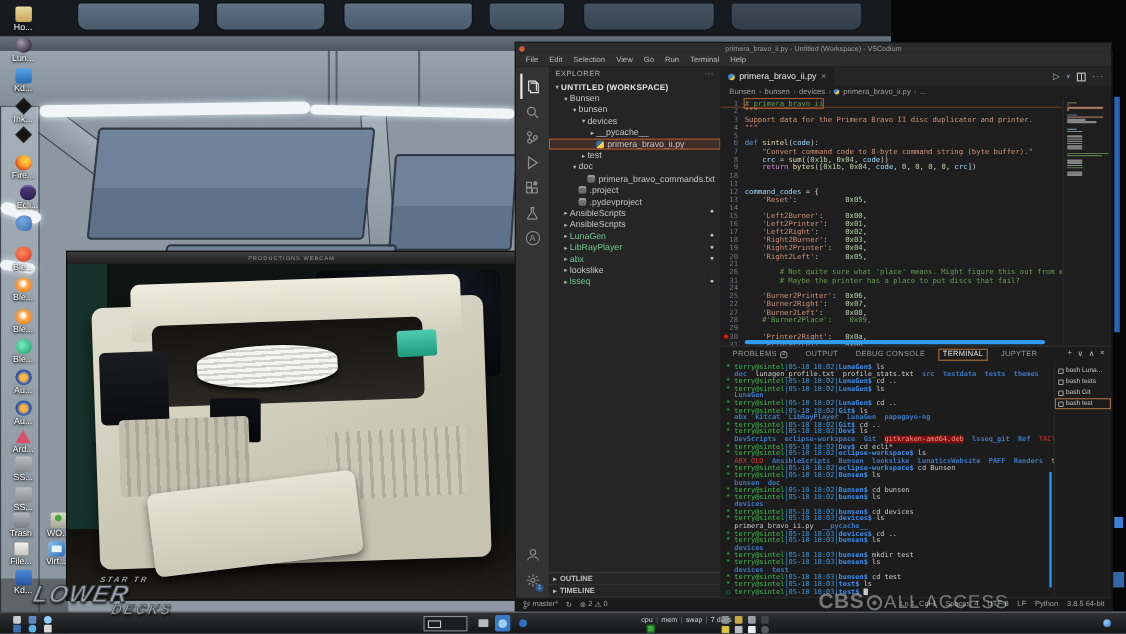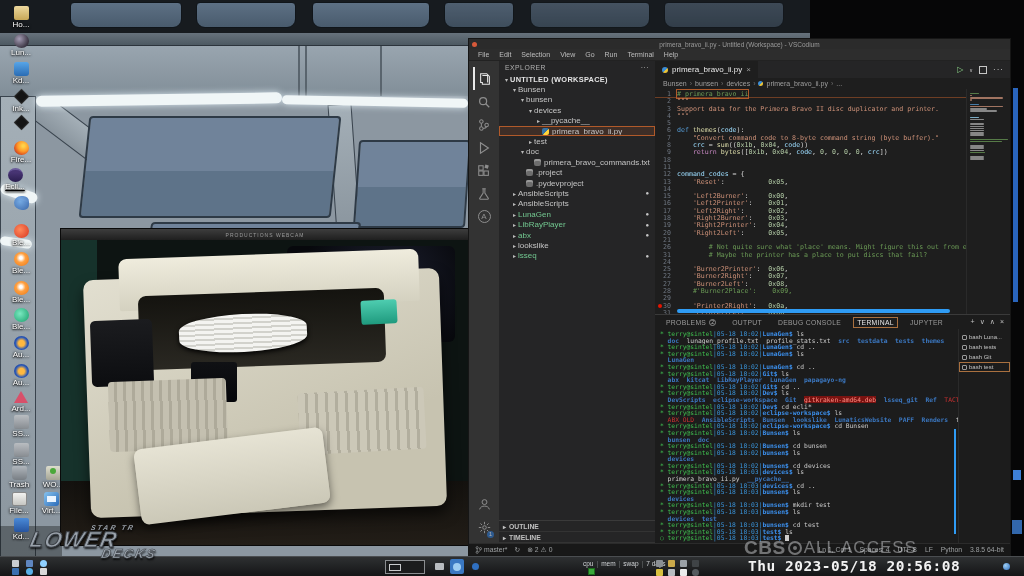--- a/index.html
+++ b/index.html
@@ -235,21 +235,21 @@
         <div class="ilabel">Ink...</div>
       </div>
       <div class="dicon" style="left: 6px; top: 115px;">
         <div class="ig g-inkscape2"></div>
         <div class="ilabel"></div>
       </div>
       <div class="dicon" style="left: 6px; top: 141px;">
         <div class="ig g-firefox"></div>
         <div class="ilabel">Fire...</div>
       </div>
-      <div class="dicon" style="left: 0; top: 168px; text-decoration: underline;">
+      <div class="dicon" style="left: 10px; top: 168px;">
         <div class="ig g-eclipse"></div>
         <div class="ilabel">Ecli...</div>
       </div>
       <div class="dicon" style="left: 6px; top: 196px;">
         <div class="ig g-bird"></div>
         <div class="ilabel"></div>
       </div>
       <div class="dicon" style="left: 6px; top: 224px;">
         <div class="ig g-blender-red"></div>
         <div class="ilabel">Ble...</div>
@@ -529,21 +529,21 @@
             <span class="bsep">›</span>
             <span>...</span>
           </div>
         <div class="vs-code">
           <div class="code-lines" id="code-lines">
               <div class="cl boxed"><span class="gut">1</span><span class="ct"><span class="cm"># primera_bravo_ii</span></span></div>
               <div class="cl"><span class="gut">2</span><span class="ct"><span class="st">"""</span></span></div>
               <div class="cl"><span class="gut">3</span><span class="ct"><span class="st">Support data for the Primera Bravo II disc duplicator and printer.</span></span></div>
               <div class="cl"><span class="gut">4</span><span class="ct"><span class="st">"""</span></span></div>
               <div class="cl"><span class="gut">5</span><span class="ct"></span></div>
-              <div class="cl"><span class="gut">6</span><span class="ct"><span class="kw">def </span><span class="fn">themes</span><span class="pl">(</span><span class="va">code</span><span class="pl">):</span></span></div>
+              <div class="cl"><span class="gut">6</span><span class="ct"><span class="kw">def </span><span class="fn">sintel</span><span class="pl">(</span><span class="va">code</span><span class="pl">):</span></span></div>
               <div class="cl"><span class="gut">7</span><span class="ct"><span class="st">    "Convert command code to 8-byte command string (byte buffer)."</span></span></div>
               <div class="cl"><span class="gut">8</span><span class="ct"><span class="pl">    </span><span class="va">crc</span><span class="pl"> = </span><span class="fn">sum</span><span class="pl">((</span><span class="nu">0x1b</span><span class="pl">, </span><span class="nu">0x04</span><span class="pl">, </span><span class="va">code</span><span class="pl">))</span></span></div>
               <div class="cl"><span class="gut">9</span><span class="ct"><span class="pl">    </span><span class="kp">return </span><span class="fn">bytes</span><span class="pl">([</span><span class="nu">0x1b</span><span class="pl">, </span><span class="nu">0x04</span><span class="pl">, </span><span class="va">code</span><span class="pl">, </span><span class="nu">0</span><span class="pl">, </span><span class="nu">0</span><span class="pl">, </span><span class="nu">0</span><span class="pl">, </span><span class="nu">0</span><span class="pl">, </span><span class="va">crc</span><span class="pl">])</span></span></div>
               <div class="cl"><span class="gut">18</span><span class="ct"></span></div>
               <div class="cl"><span class="gut">11</span><span class="ct"></span></div>
               <div class="cl"><span class="gut">12</span><span class="ct"><span class="va">command_codes</span><span class="pl"> = {</span></span></div>
               <div class="cl"><span class="gut">13</span><span class="ct"><span class="pl">    </span><span class="st">'Reset'</span><span class="pl">:           </span><span class="nu">0x05</span><span class="pl">,</span></span></div>
               <div class="cl"><span class="gut">14</span><span class="ct"></span></div>
               <div class="cl"><span class="gut">15</span><span class="ct"><span class="pl">    </span><span class="st">'Left2Burner'</span><span class="pl">:     </span><span class="nu">0x00</span><span class="pl">,</span></span></div>
               <div class="cl"><span class="gut">16</span><span class="ct"><span class="pl">    </span><span class="st">'Left2Printer'</span><span class="pl">:    </span><span class="nu">0x01</span><span class="pl">,</span></span></div>
@@ -720,21 +720,20 @@
     <div class="tray">
       <i style="left:0;top:1px;background:#8a8f94"></i>
       <i style="left:12px;top:1px;background:#caa94a"></i>
       <i style="left:24px;top:1px;background:#9aa0a6"></i>
       <i style="left:36px;top:1px;background:#3f4346"></i>
       <i style="left:0;top:10px;background:#d8c03f"></i>
       <i style="left:12px;top:10px;background:#b8bcc0"></i>
       <i style="left:24px;top:10px;background:#ececec"></i>
       <i style="left:36px;top:10px;background:#555a5e;border-radius:50%"></i>
     </div>
-    <div class="clock">Thu 2023-05/18 20:56:08</div>
     <div class="clock-dot"></div>
   </div>
 
   <div class="wm-cbs">
     <span class="cbs">CBS</span>
     <span class="eye"></span>
     <span class="aa">ALL ACCESS</span>
   </div>
   <div class="wm-trek">
     <div class="tsmall">STAR TR</div>

